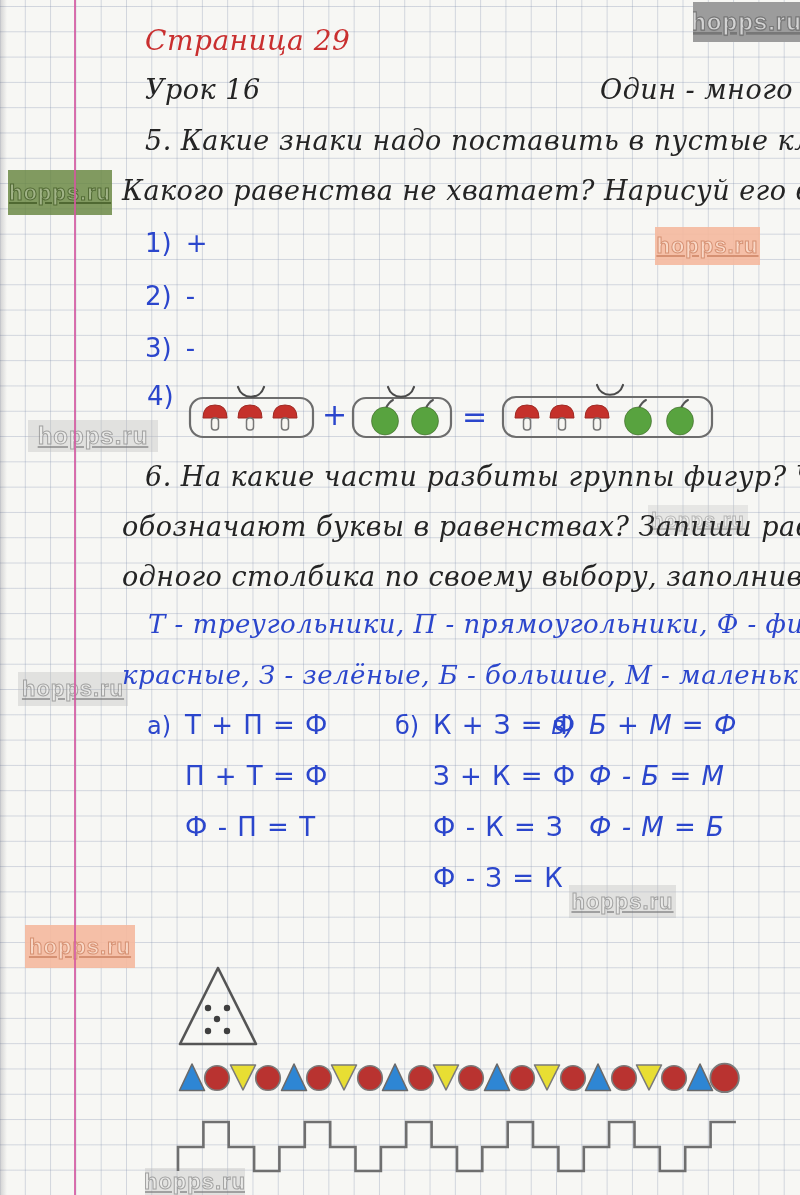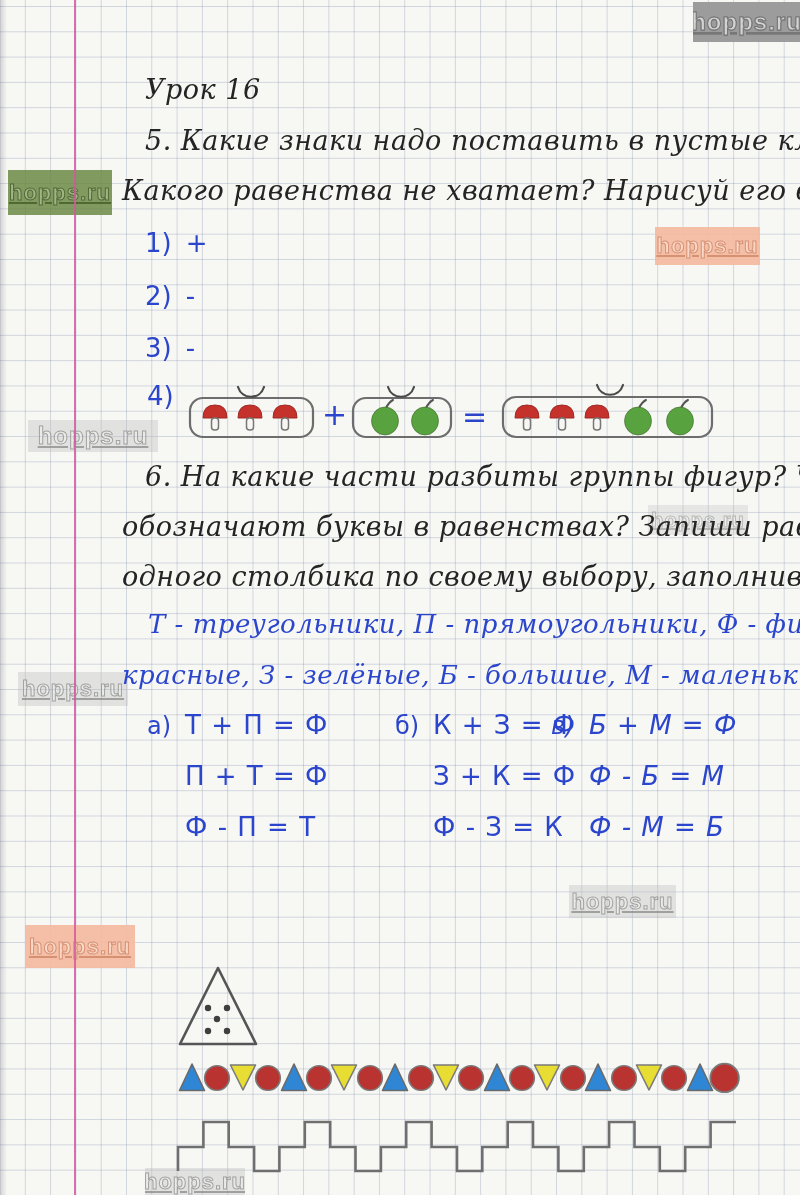--- a/index.html
+++ b/index.html
@@ -75,21 +75,23 @@
   .wm8{left:25px;top:925px;width:110px;height:43px;}
   .wm9{left:145px;top:1168px;width:100px;height:27px;}
 </style>
 </head>
 <body>
 
 <div id="page">
   <div class="margin-line"></div>
   <div class="edge"></div>
 
+  <div class="hand hand-red" style="left:145px;top:24px;">Страница 29</div>
   <div class="hand" style="left:145px;top:74px;">Урок 16</div>
+  <div class="hand" style="left:600px;top:74px;">Один - много</div>
 
   <div class="hand" style="left:145px;top:125px;">5. Какие знаки надо поставить в пустые клетки?</div>
   <div class="hand" style="left:122px;top:175px;">Какого равенства не хватает? Нарисуй его в тетради.</div>
 
   <div class="blue-pen answer answer1">
     <span>1)</span><span class="sign">+</span>
   </div>
   <div class="blue-pen answer answer2">
     <span>2)</span><span class="sign">-</span>
   </div>
@@ -140,20 +142,21 @@
 
   <div id="eq-columns">
       <div class="eq-col eq-col1">
         <div class="eq-line"><span class="eq-label">а)</span><span>Т + П = Ф</span></div>
         <div class="eq-line eq-indent"><span>П + Т = Ф</span></div>
         <div class="eq-line eq-indent"><span>Ф - П = Т</span></div>
       </div>
       <div class="eq-col eq-col2">
         <div class="eq-line"><span class="eq-label">б)</span><span>К + З = Ф</span></div>
         <div class="eq-line eq-indent"><span>З + К = Ф</span></div>
+        <div class="eq-line eq-indent"><span>Ф - К = З</span></div>
         <div class="eq-line eq-indent"><span>Ф - З = К</span></div>
       </div>
       <div class="eq-col eq-col3">
         <div class="eq-line"><span class="eq-label">в)</span><span>Б + М = Ф</span></div>
         <div class="eq-line eq-indent"><span>Ф - Б = М</span></div>
         <div class="eq-line eq-indent"><span>Ф - М = Б</span></div>
       </div>
     </div>
 
 

